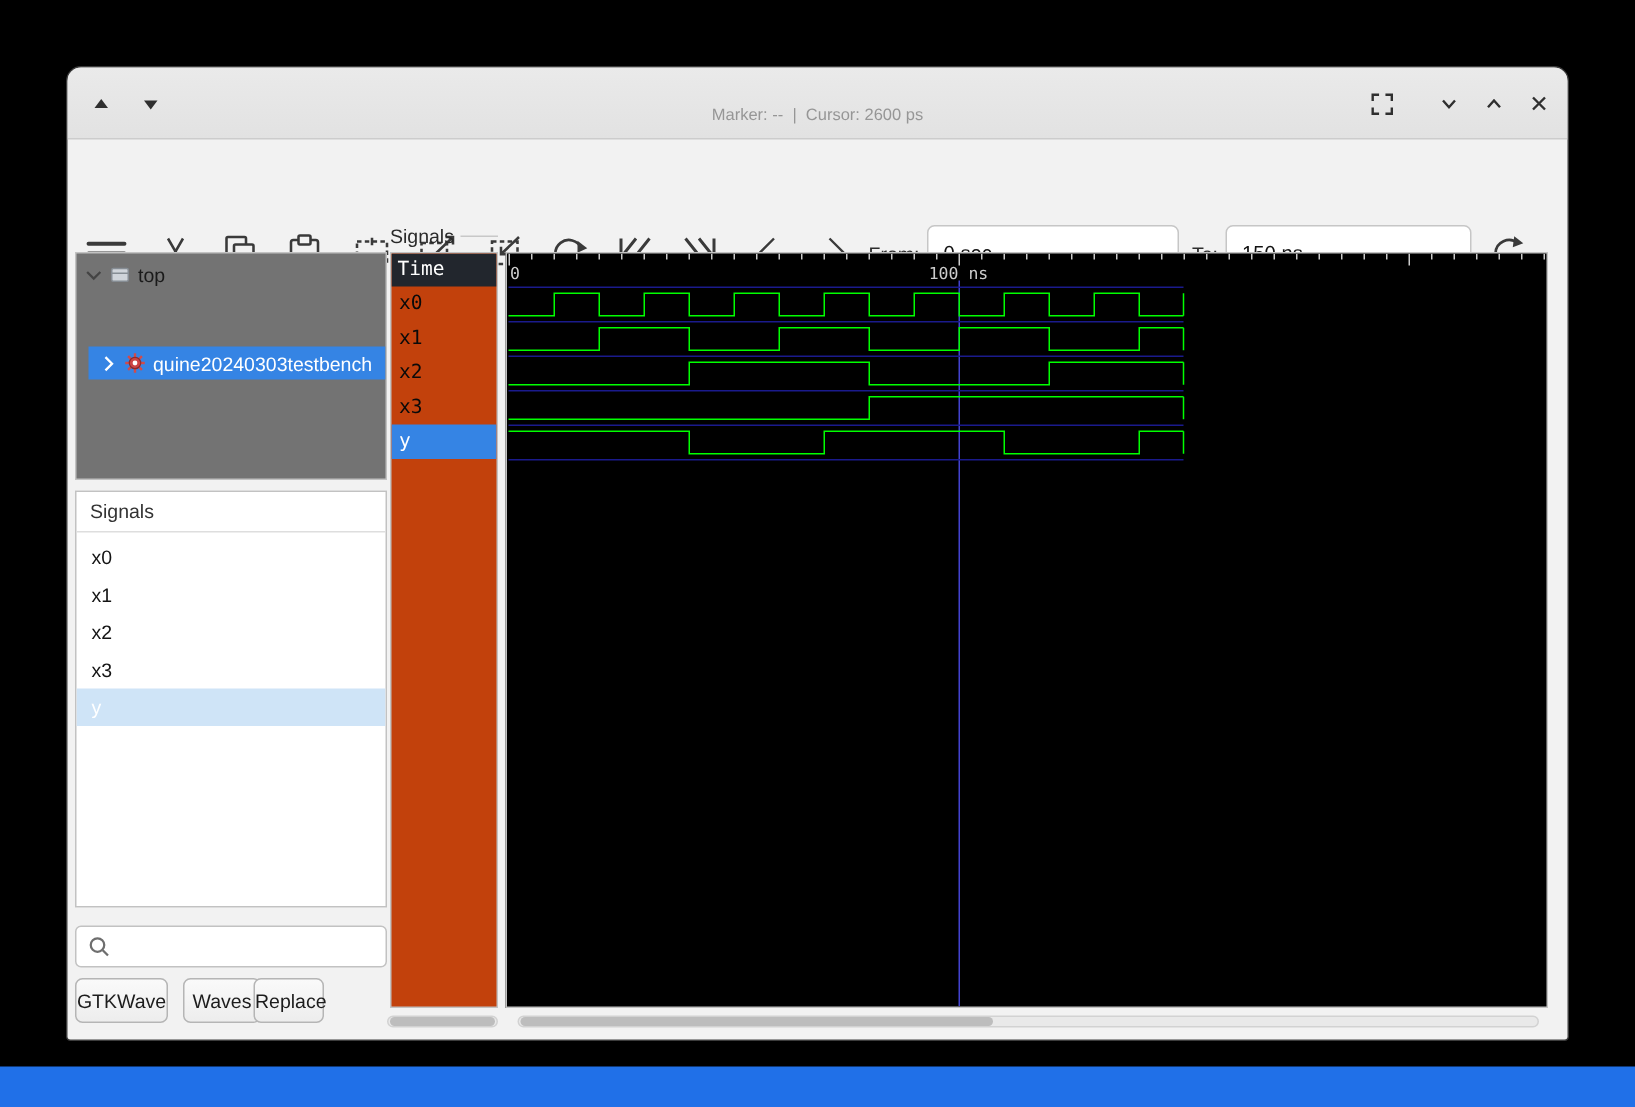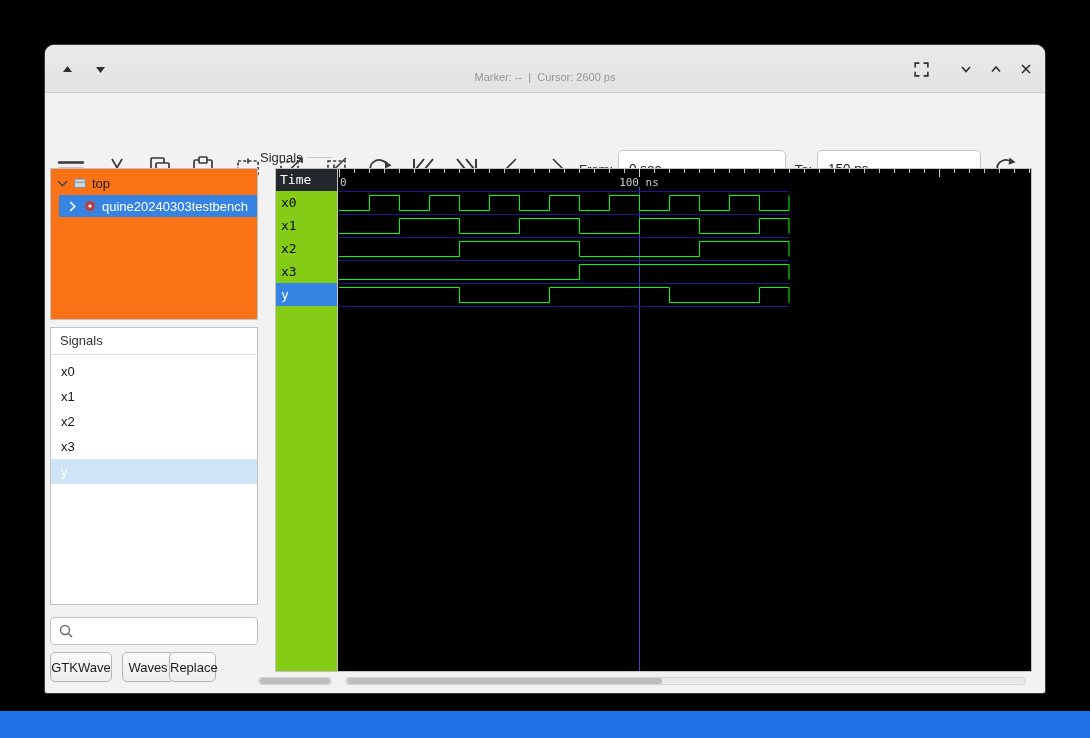--- a/index.html
+++ b/index.html
@@ -33,22 +33,22 @@
             background:#fff; font-family:"Liberation Sans",sans-serif; font-size:13.5px;
             color:#111; padding:0 10px; outline:none; }
 
   
   .frame-head { position:absolute; top:104px; height:16px; display:flex; align-items:center; }
   .frame-head .lbl { font-size:13px; color:#2a2a2a; white-space:nowrap; }
   .frame-head .rule { flex:1; height:1px; background:#c8c8c8; margin-left:4px; }
 
   
   .tree-panel { position:absolute; left:5px; top:123px; width:208px; height:152px;
-                background:#f97316; border:1px solid #c2c2c2; overflow:hidden; }
-  .tree-row { height:24px; display:flex; align-items:center; font-size:13px; color:#1a1a1a; }
+                background:#737373; border:1px solid #c2c2c2; overflow:hidden; }
+  .tree-row { height:24px; display:flex; align-items:center; font-size:13px; color:#1a1a1a;margin-top:36px; }
   .tree-row.root { padding-left:6px; margin-top:2px; }
   .tree-row.sel { margin-left:8px; width:calc(100% - 8px); height:22px;
                   background:#3584e4; color:#fff; padding-left:8px; }
   .tree-ico { margin:0 5px 0 5px; display:flex; }
 
   .sig-panel { position:absolute; left:5px; top:282px; width:208px; height:278px;
                background:#fff; border:1px solid #c2c2c2; overflow:hidden; }
   .sig-head { height:27px; line-height:26px; padding-left:9px; font-size:13px; color:#333;
               border-bottom:1px solid #dedede; }
   .sig-list { padding-top:4px; }
@@ -60,21 +60,21 @@
                 display:flex; align-items:center; padding-left:7px; }
   .search-box input { border:none; outline:none; flex:1; height:100%; font-size:13px;
                       font-family:"Liberation Sans",sans-serif; background:transparent; margin-left:5px; }
 
   .pbtn { position:absolute; top:607px; height:30px; border:1px solid #b5b5b5; border-radius:5px;
           background:linear-gradient(#fafafa,#ededed); font-size:13px; color:#1c1c1c;
           font-family:"Liberation Sans",sans-serif; }
 
   
   .mid-panel { position:absolute; left:215px; top:123px; width:72px; height:504px;
-               background:#84cc16; border:1px solid #c2c2c2; overflow:hidden;margin-left:15px; }
+               background:#c2410c; border:1px solid #c2c2c2; overflow:hidden; }
   .time-head { height:22px; line-height:22px; background:#22262d; color:#fff;
                font-family:"DejaVu Sans Mono",monospace; font-size:13px; padding-left:4px; }
   .mid-row { height:23px; line-height:23px; padding-left:5px; color:#0a0a0a;
              font-family:"DejaVu Sans Mono",monospace; font-size:13px; }
   .mid-row.strongsel { background:#3584e4; color:#fff; }
 
   .splitter { position:absolute; left:287px; top:123px; width:5px; height:504px; }
 
   
   .wave-panel { position:absolute; left:292px; top:123px; width:695px; height:504px;

